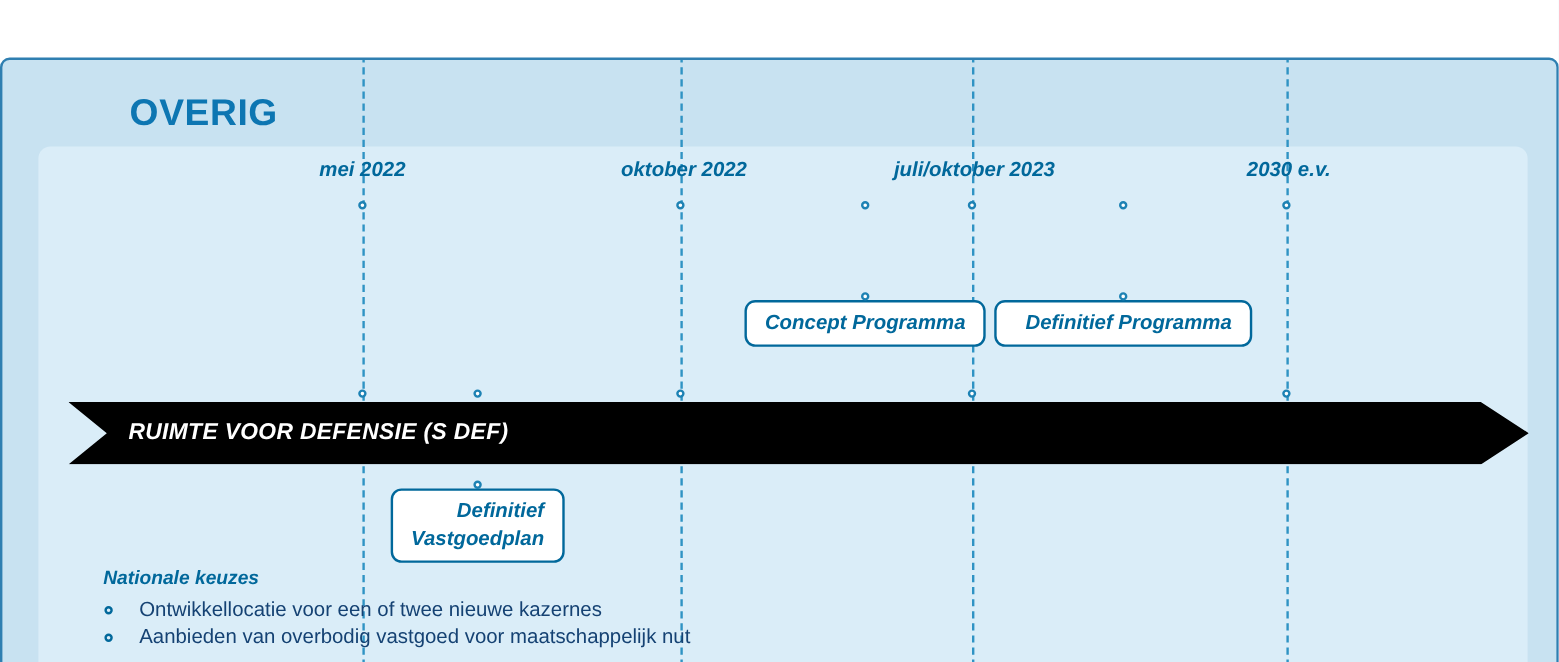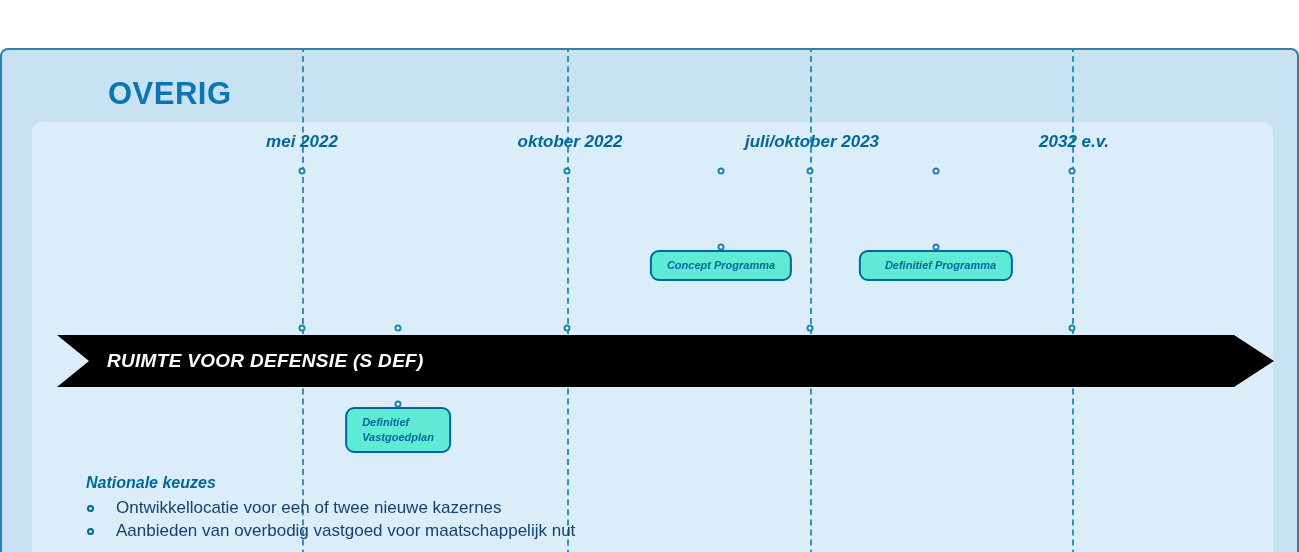--- a/index.html
+++ b/index.html
@@ -81,29 +81,29 @@
     position:absolute;
     width:7px; height:7px;
     background:#ffffff;
     border:2px solid var(--marker);
     border-radius:50%;
     transform:translate(-50%,-50%);
   }
   .callout{
     position:absolute;
     transform:translateX(-50%);
-    background:#5eead4;
+    background:#ffffff;
     border:2px solid var(--accent);
     border-radius:9px;
     padding:6px 15px;
-    text-align:left;
+    text-align:right;
     color:var(--accent);
     font-style:italic;
     font-weight:600;
-    font-size:11px;
+    font-size:17px;
     line-height:1.35;
     white-space:nowrap;
   }
   .notes-heading{
     position:absolute;
     left:84px; top:424px;
     font-style:italic;
     font-weight:600;
     font-size:16px;
     color:var(--accent);
@@ -135,21 +135,21 @@
       <div class="gridline" style="left: 300px;"></div>
       <div class="gridline" style="left: 565px;"></div>
       <div class="gridline" style="left: 808px;"></div>
       <div class="gridline" style="left: 1070px;"></div>
     </div>
   <div class="title">OVERIG</div>
   <div class="layer" id="dates">
       <div class="date-label" style="left: 300px;">mei 2022</div>
       <div class="date-label" style="left: 568px;">oktober 2022</div>
       <div class="date-label" style="left: 810px;">juli/oktober 2023</div>
-      <div class="date-label" style="left: 1072px;">2032 e.v.</div>
+      <div class="date-label" style="left: 1072px;">2030 e.v.</div>
     </div>
   <div class="layer" id="bars">
       <div class="milestone" style="left: 300px; top: 121px;"></div>
       <div class="milestone" style="left: 565px; top: 121px;"></div>
       <div class="milestone" style="left: 719px; top: 121px;"></div>
       <div class="milestone" style="left: 808px; top: 121px;"></div>
       <div class="milestone" style="left: 934px; top: 121px;"></div>
       <div class="milestone" style="left: 1070px; top: 121px;"></div>
       <div class="callout" style="left: 719px; top: 200px;">
         <div class="callout-line">Concept Programma</div>

